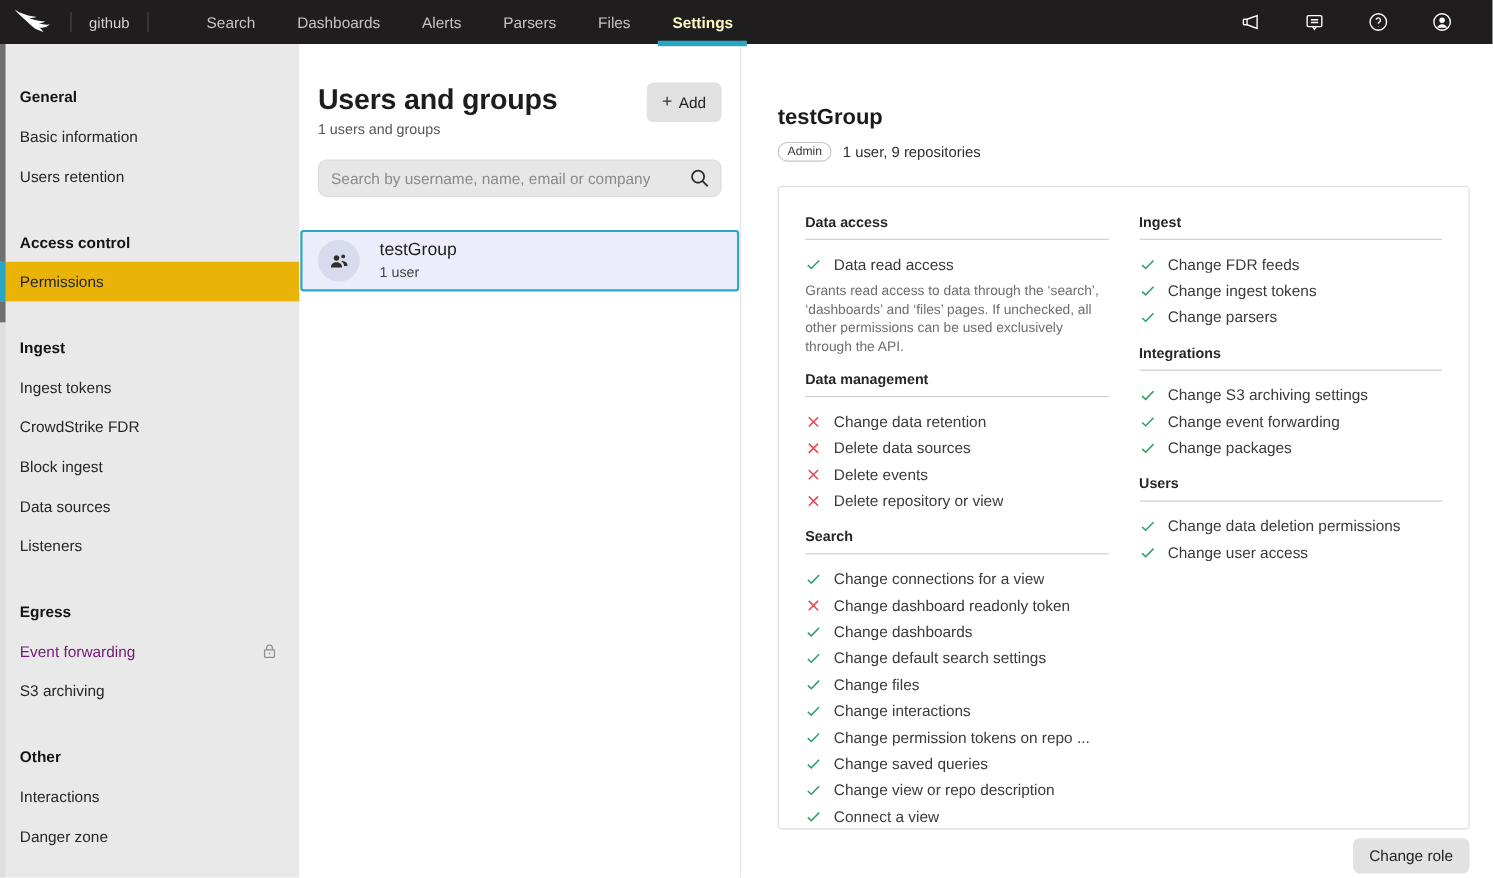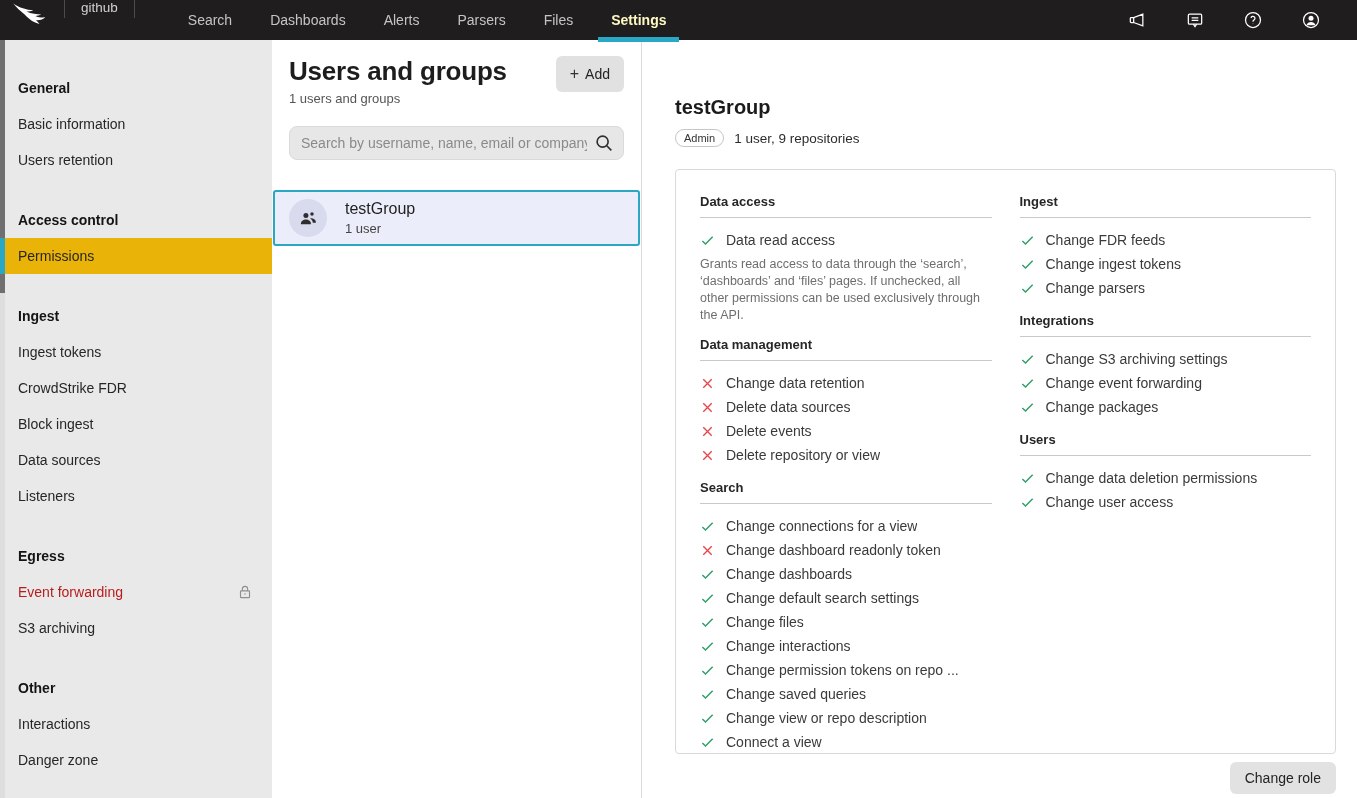--- a/index.html
+++ b/index.html
@@ -1,20 +1,20 @@
 <!DOCTYPE html>
 <html style="--navbar-bg: #201d1e; --accent: #29a7c4; --selected-border: #2aa7c2;"><head>
 <meta charset="utf-8">
 <style>
   * { margin:0; padding:0; box-sizing:border-box; }
   html,body { width:1357px; height:798px; overflow:hidden; background:#fff;
               font-family:"Liberation Sans","DejaVu Sans",sans-serif; }
 
   
-  .navbar { height:40px; background:var(--navbar-bg,#201d1e); display:flex; 
+  .navbar { height:40px; background:var(--navbar-bg,#201d1e); display:flex; align-items:center;
             padding:0 26px 0 10px; color:#c9c9c9; }
   .logo { width:42px; height:30px; display:flex; align-items:center; justify-content:center; cursor:pointer; }
   .logo svg { width:38px; height:26px; fill:#fff; }
   .nav-divider { width:1px; height:18px; background:#4d4a4b; margin:0 12px; }
   .org-name { font-size:13.5px; color:#d2d2d2; padding:0 4px; cursor:pointer; }
   .nav-items { display:flex; height:40px; margin-left:22px; }
   .nav-item { height:40px; display:flex; align-items:center; padding:0 13px; font-size:14px;
               color:#c4c4c4; cursor:pointer; position:relative; margin:0 6px; }
   .nav-item.active { color:#fef9c3; font-weight:700; }
   .nav-item.active::after { content:""; position:absolute; left:0; right:0; bottom:-2px; height:5px;
@@ -32,27 +32,27 @@
   .scroll-track { position:absolute; left:0; top:0; width:5px; height:100%; background:#dedede; }
   .scroll-thumb { position:absolute; left:0; top:0; width:5px; height:253px; background:#6f6f6f; }
   .side-header { font-size:14px; font-weight:700; color:#141414; padding:0 18px; height:36px;
                  display:flex; align-items:center; margin-top:24px; }
   .side-header:first-child { margin-top:0; }
   .side-item { font-size:14px; color:#262626; padding:0 18px; height:36px; display:flex;
                align-items:center; cursor:pointer; position:relative; }
   .side-item.active { background:#eab308; }
   .side-item.active::before { content:""; position:absolute; left:0; top:0; bottom:0; width:5px;
                               background:var(--accent,#29a7c4); }
-  .side-item.locked { color:#b91c1c; cursor:default; }
+  .side-item.locked { color:#701a75; cursor:default; }
   .side-item .lock { margin-left:auto; width:18px; height:18px; }
   .side-item .lock svg { width:18px; height:18px; stroke:#8f8f8f; fill:none; stroke-width:1.5; }
 
   
-  .list-panel { width:370px; background:#fff; border-right:1px solid #dcdcdc; flex-shrink:0;
-                padding-top:16px; }
+  .list-panel { width:402px; background:#fff; border-right:1px solid #dcdcdc; flex-shrink:0;
+                padding-top:35px; }
   .list-head { display:flex; align-items:flex-start; padding:0 17px; }
   .list-titles { flex:1; }
   .list-title { font-size:26px; font-weight:700; color:#1d1d1d; letter-spacing:-0.2px; }
   .list-subtitle { font-size:13px; color:#555; margin-top:4px; }
   .add-btn { background:#e1e1e1; border:none; border-radius:6px; height:36px; padding:0 14px;
              font-size:14px; color:#232323; cursor:pointer; display:flex; align-items:center; gap:6px;
              font-family:inherit; }
   .add-btn .plus { font-size:16px; color:#333; }
   .search-wrap { margin:20px 17px 0; position:relative; }
   .search-input { width:100%; height:34px; background:#e7e7e7; border:1px solid #dadada; border-radius:8px;

